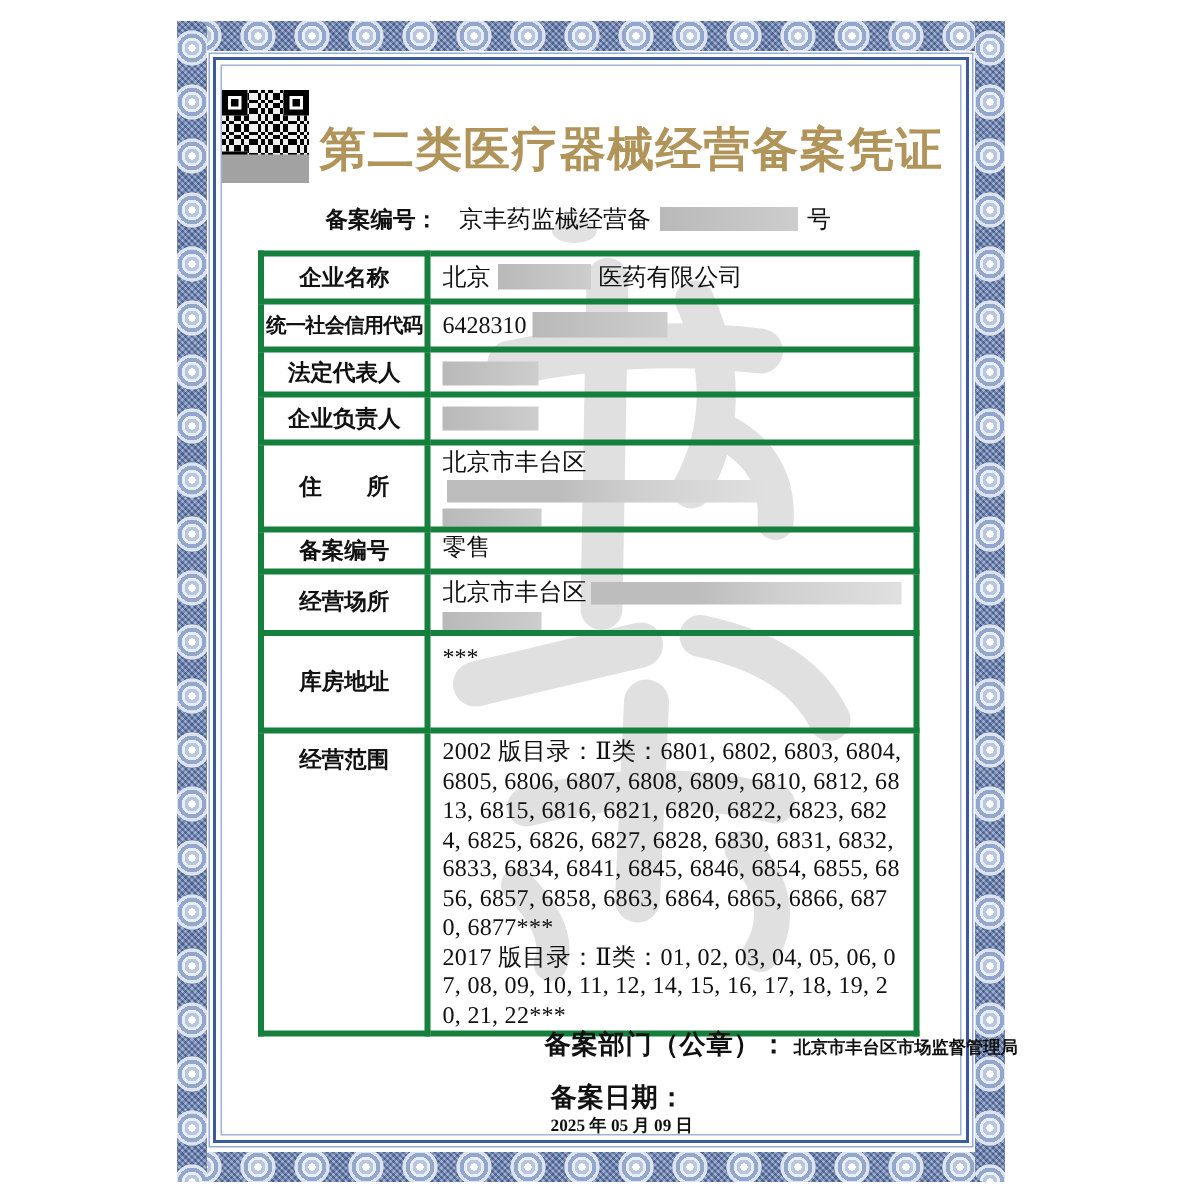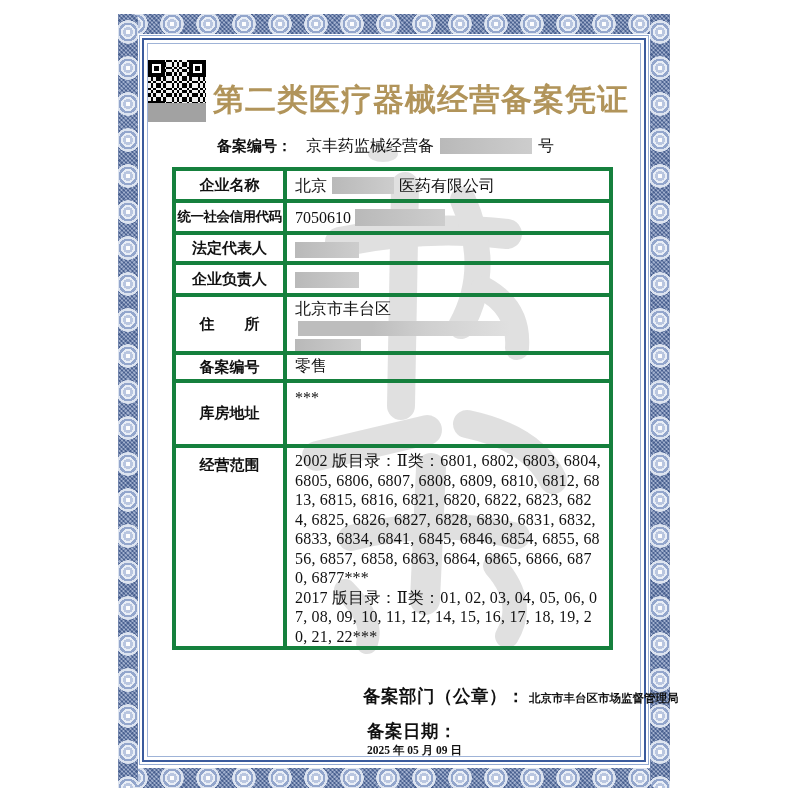--- a/index.html
+++ b/index.html
@@ -116,37 +116,41 @@
   </div>
 
   <table class="cert">
     <tbody>
         <tr style="height:32px;">
       <td class="lab">企业名称</td>
       <td class="val"><span>北京</span><span class="redact" style="width:62px;height:17px;margin:0 5px;"></span><span>医药有限公司</span></td>
     </tr>
     <tr style="height:32px;">
       <td class="lab tight">统一社会信用代码</td>
-      <td class="val"><span>7050610</span><span class="redact" style="width:90px;height:17px;margin:0 4px;"></span></td>
+      <td class="val"><span>6428310</span><span class="redact" style="width:90px;height:17px;margin:0 4px;"></span></td>
     </tr>
     <tr style="height:30px;">
       <td class="lab">法定代表人</td>
       <td class="val"><span class="redact" style="width:64px;height:16px;"></span></td>
     </tr>
     <tr style="height:32px;">
       <td class="lab">企业负责人</td>
       <td class="val"><span class="redact" style="width:64px;height:16px;"></span></td>
     </tr>
     <tr style="height:34px;">
       <td class="lab">住　　所</td>
       <td class="val" style="padding-top:2px;"><span>北京市丰台区</span><span class="redact fade" style="width:212px;height:15px;margin-left:3px;"></span><span class="redact block" style="width:66px;height:12px;margin-top:2px;"></span></td>
     </tr>
     <tr style="height:28px;">
       <td class="lab">备案编号</td>
       <td class="val" style="padding-top:1px;"><span>零售</span></td>
+    </tr>
+    <tr style="height:37px;">
+      <td class="lab">经营场所</td>
+      <td class="val" style="padding-top:3px;"><span>北京市丰台区</span><span class="redact fade" style="width:207px;height:15px;margin-left:3px;"></span><span class="redact block" style="width:66px;height:12px;margin-top:3px;"></span></td>
     </tr>
     <tr style="height:65px;">
       <td class="lab">库房地址</td>
       <td class="val"><span>***</span></td>
     </tr>
     <tr style="height:187px;">
       <td class="lab" style="vertical-align:top;padding-top:8px;">经营范围</td>
       <td class="val scope">
         <div>2002 版目录：Ⅱ类：6801, 6802, 6803, 6804, 6805, 6806, 6807, 6808, 6809, 6810, 6812, 6813, 6815, 6816, 6821, 6820, 6822, 6823, 6824, 6825, 6826, 6827, 6828, 6830, 6831, 6832, 6833, 6834, 6841, 6845, 6846, 6854, 6855, 6856, 6857, 6858, 6863, 6864, 6865, 6866, 6870, 6877***</div>
         <div>2017 版目录：Ⅱ类：01, 02, 03, 04, 05, 06, 07, 08, 09, 10, 11, 12, 14, 15, 16, 17, 18, 19, 20, 21, 22***</div>

